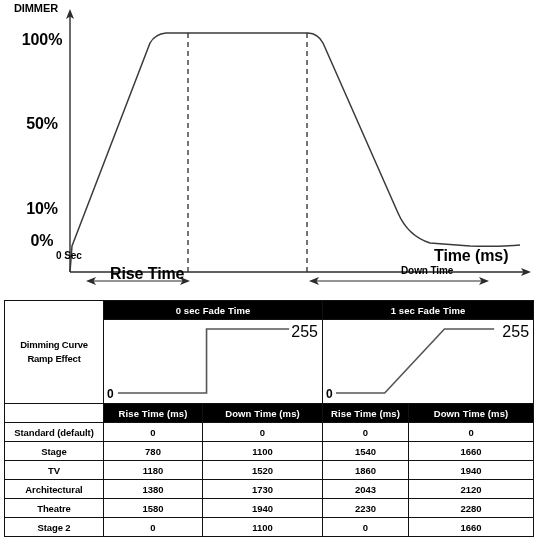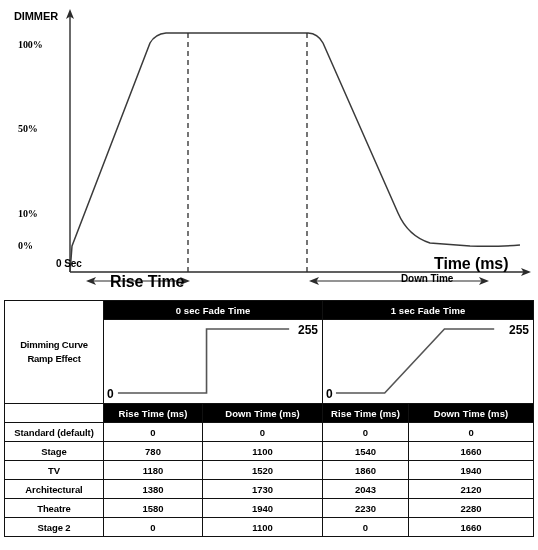--- a/index.html
+++ b/index.html
@@ -27,31 +27,29 @@
   #chart-svg {
     position: absolute;
     left: 0;
     top: 0;
   }
   .chart-label {
     position: absolute;
     font-weight: bold;
     white-space: nowrap;
     letter-spacing: -0.1px;
-    margin-top: 8px;
   }
   #dimmer-title {
     left: 14px;
     top: 2px;
     font-size: 11px;
   }
   .ytick {
-    font-size: 10px;
-    text-align: left;
-    font-family: Liberation Serif, serif;
+    font-size: 16px;
+    text-align: center;
   }
   #ytick-100 { left: 18px; top: 31px; width: 48px; }
   #ytick-50  { left: 18px; top: 115px; width: 48px; }
   #ytick-10  { left: 18px; top: 200px; width: 48px; }
   #ytick-0   { left: 18px; top: 232px; width: 48px; }
   #xaxis-title { left: 434px; top: 247px; font-size: 16px; }
   #zero-sec    { left: 56px; top: 250px; font-size: 10px; }
   #rise-label  { left: 110px; top: 265px; font-size: 16px; }
   #down-label  { left: 381px; top: 265px; font-size: 10px; padding-left: 20px; }
 
@@ -113,22 +111,22 @@
     position: absolute;
     left: 3px;
     bottom: 2px;
     font-size: 12px;
     font-weight: bold;
   }
   .ramp-max {
     position: absolute;
     right: 4px;
     top: 3px;
-    font-size: 12px;
-    font-weight: bold;
+    font-size: 16px;
+    font-weight: normal;
   }
   td.rowhead {
     text-align: left;
     padding-left: 3px;
     font-size: 9.5px;
     height: 18px;
     letter-spacing: -0.1px;
   }
   td.datacell {
     height: 18px;

